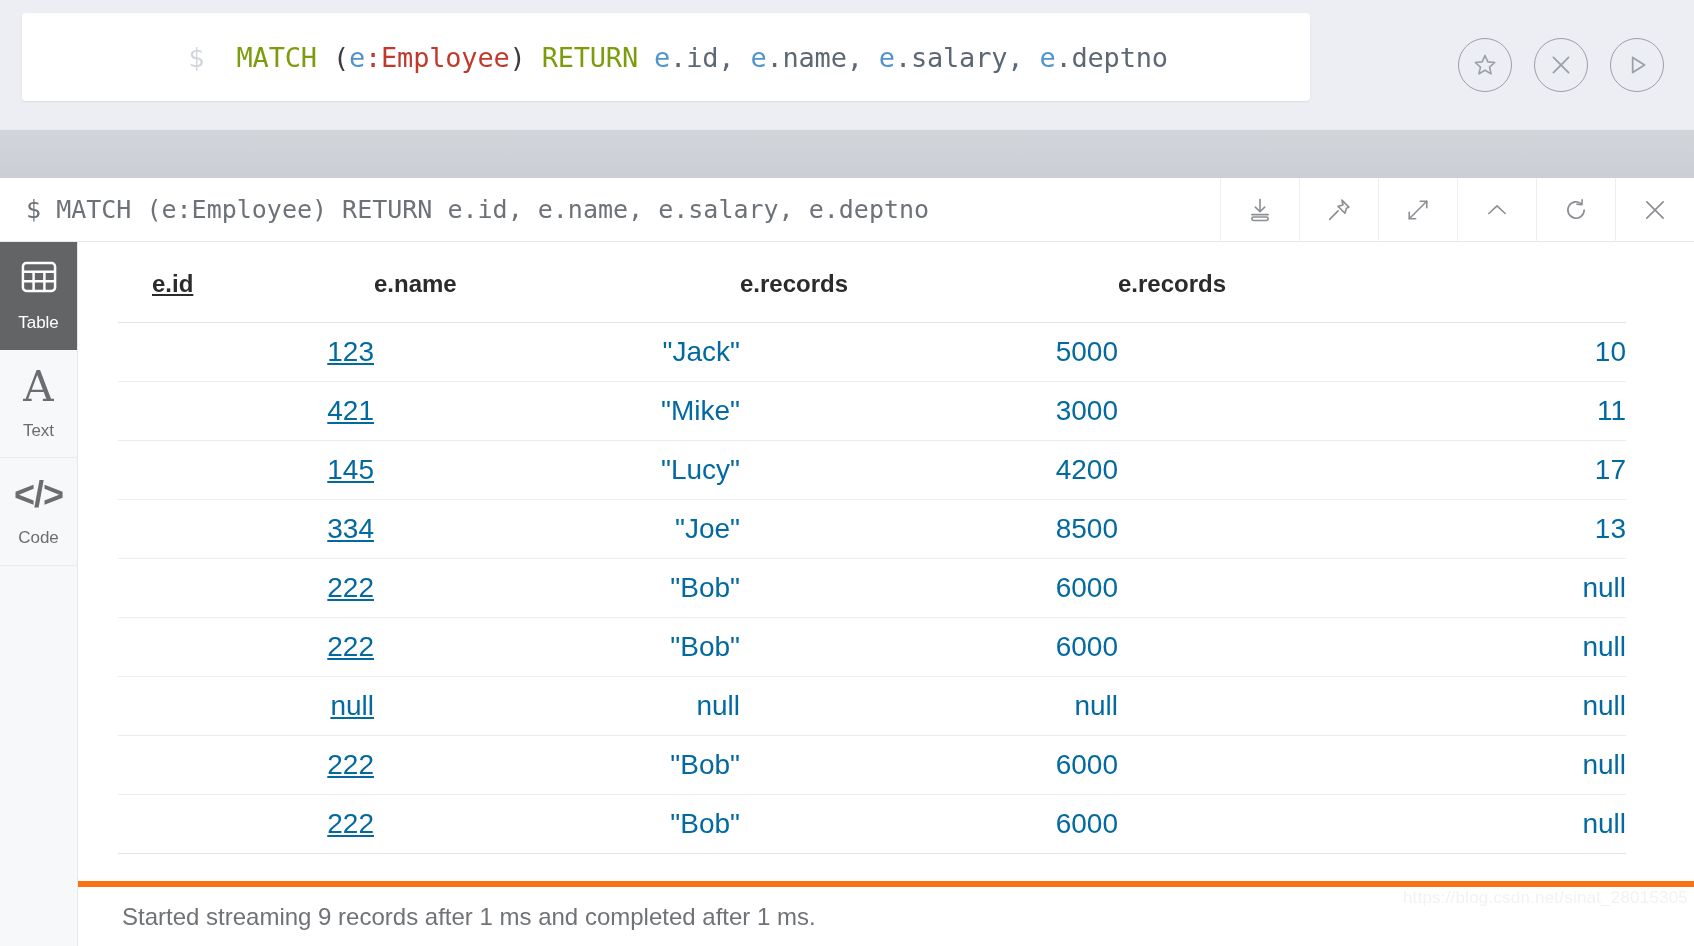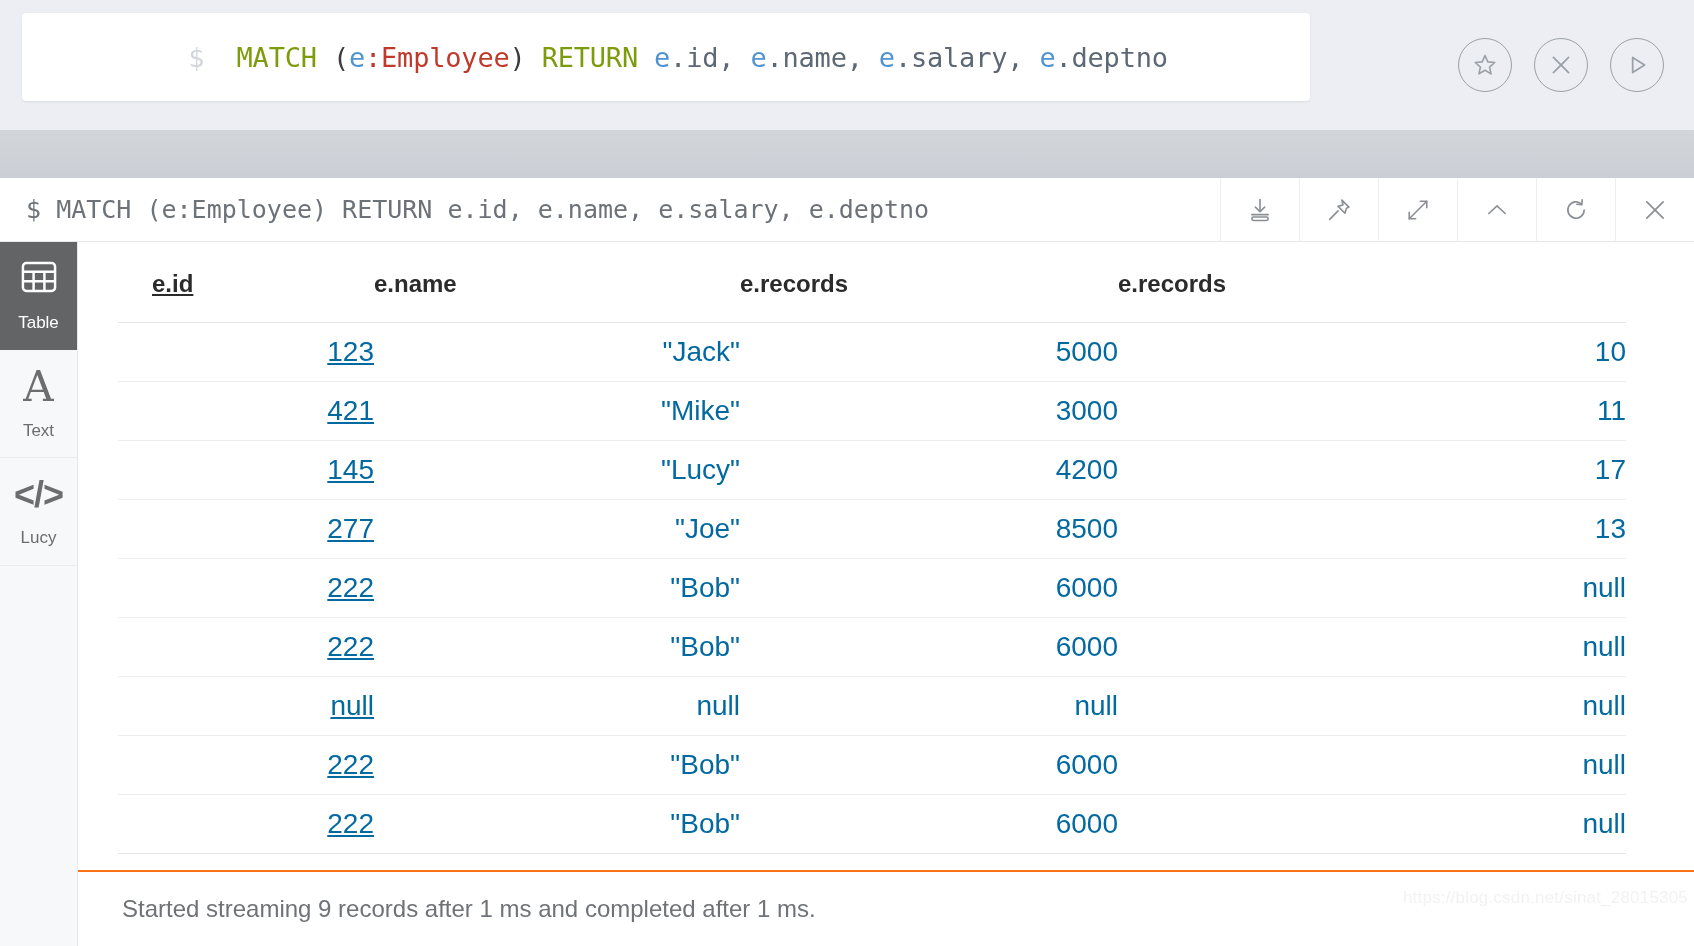--- a/index.html
+++ b/index.html
@@ -117,22 +117,22 @@
     border-bottom:1px solid #ededed;
   }
   table.result tr:last-child td{ border-bottom:1px solid #e4e4e4; }
   .col1{ width:256px; padding-left:34px !important;text-decoration:underline; }
   .col2{ width:366px; }
   .col3{ width:378px; }
   .col4{ width:508px; }
 
   .status-bar{
     margin-top:auto;
-    border-top:2px solid #f97316;
-    height:76px; display:flex; align-items:center;
+    border-top:6px solid #f97316;
+    height:65px; display:flex; align-items:center;
     padding-left:44px;
   }
   .status-text{ font-size:24px; color:#6f7276; }
 
   .watermark{
     position:absolute; right:6px; bottom:38px;
     font-size:17px; color:#f2f2f2; letter-spacing:.2px;
     user-select:none;
   }
 </style>
@@ -249,21 +249,21 @@
         <span class="side-label">Table</span>
       </div>
 
       <div class="side-item">
         <span class="side-glyph-text">A</span>
         <span class="side-label">Text</span>
       </div>
 
       <div class="side-item">
         <span class="side-glyph-code">&lt;/&gt;</span>
-        <span class="side-label">Lucy</span>
+        <span class="side-label">Code</span>
       </div>
     </div>
 
     <div class="result-area">
       <div class="table-wrap">
         <table class="result">
           <thead>
             <tr>
               <th class="col1">e.id</th>
               <th class="col2">e.name</th>
@@ -284,21 +284,21 @@
                 <td class="col3">3000</td>
                 <td class="col4">11</td>
               </tr>
               <tr>
                 <td class="col1">145</td>
                 <td class="col2">"Lucy"</td>
                 <td class="col3">4200</td>
                 <td class="col4">17</td>
               </tr>
               <tr>
-                <td class="col1">277</td>
+                <td class="col1">334</td>
                 <td class="col2">"Joe"</td>
                 <td class="col3">8500</td>
                 <td class="col4">13</td>
               </tr>
               <tr>
                 <td class="col1">222</td>
                 <td class="col2">"Bob"</td>
                 <td class="col3">6000</td>
                 <td class="col4">null</td>
               </tr>

